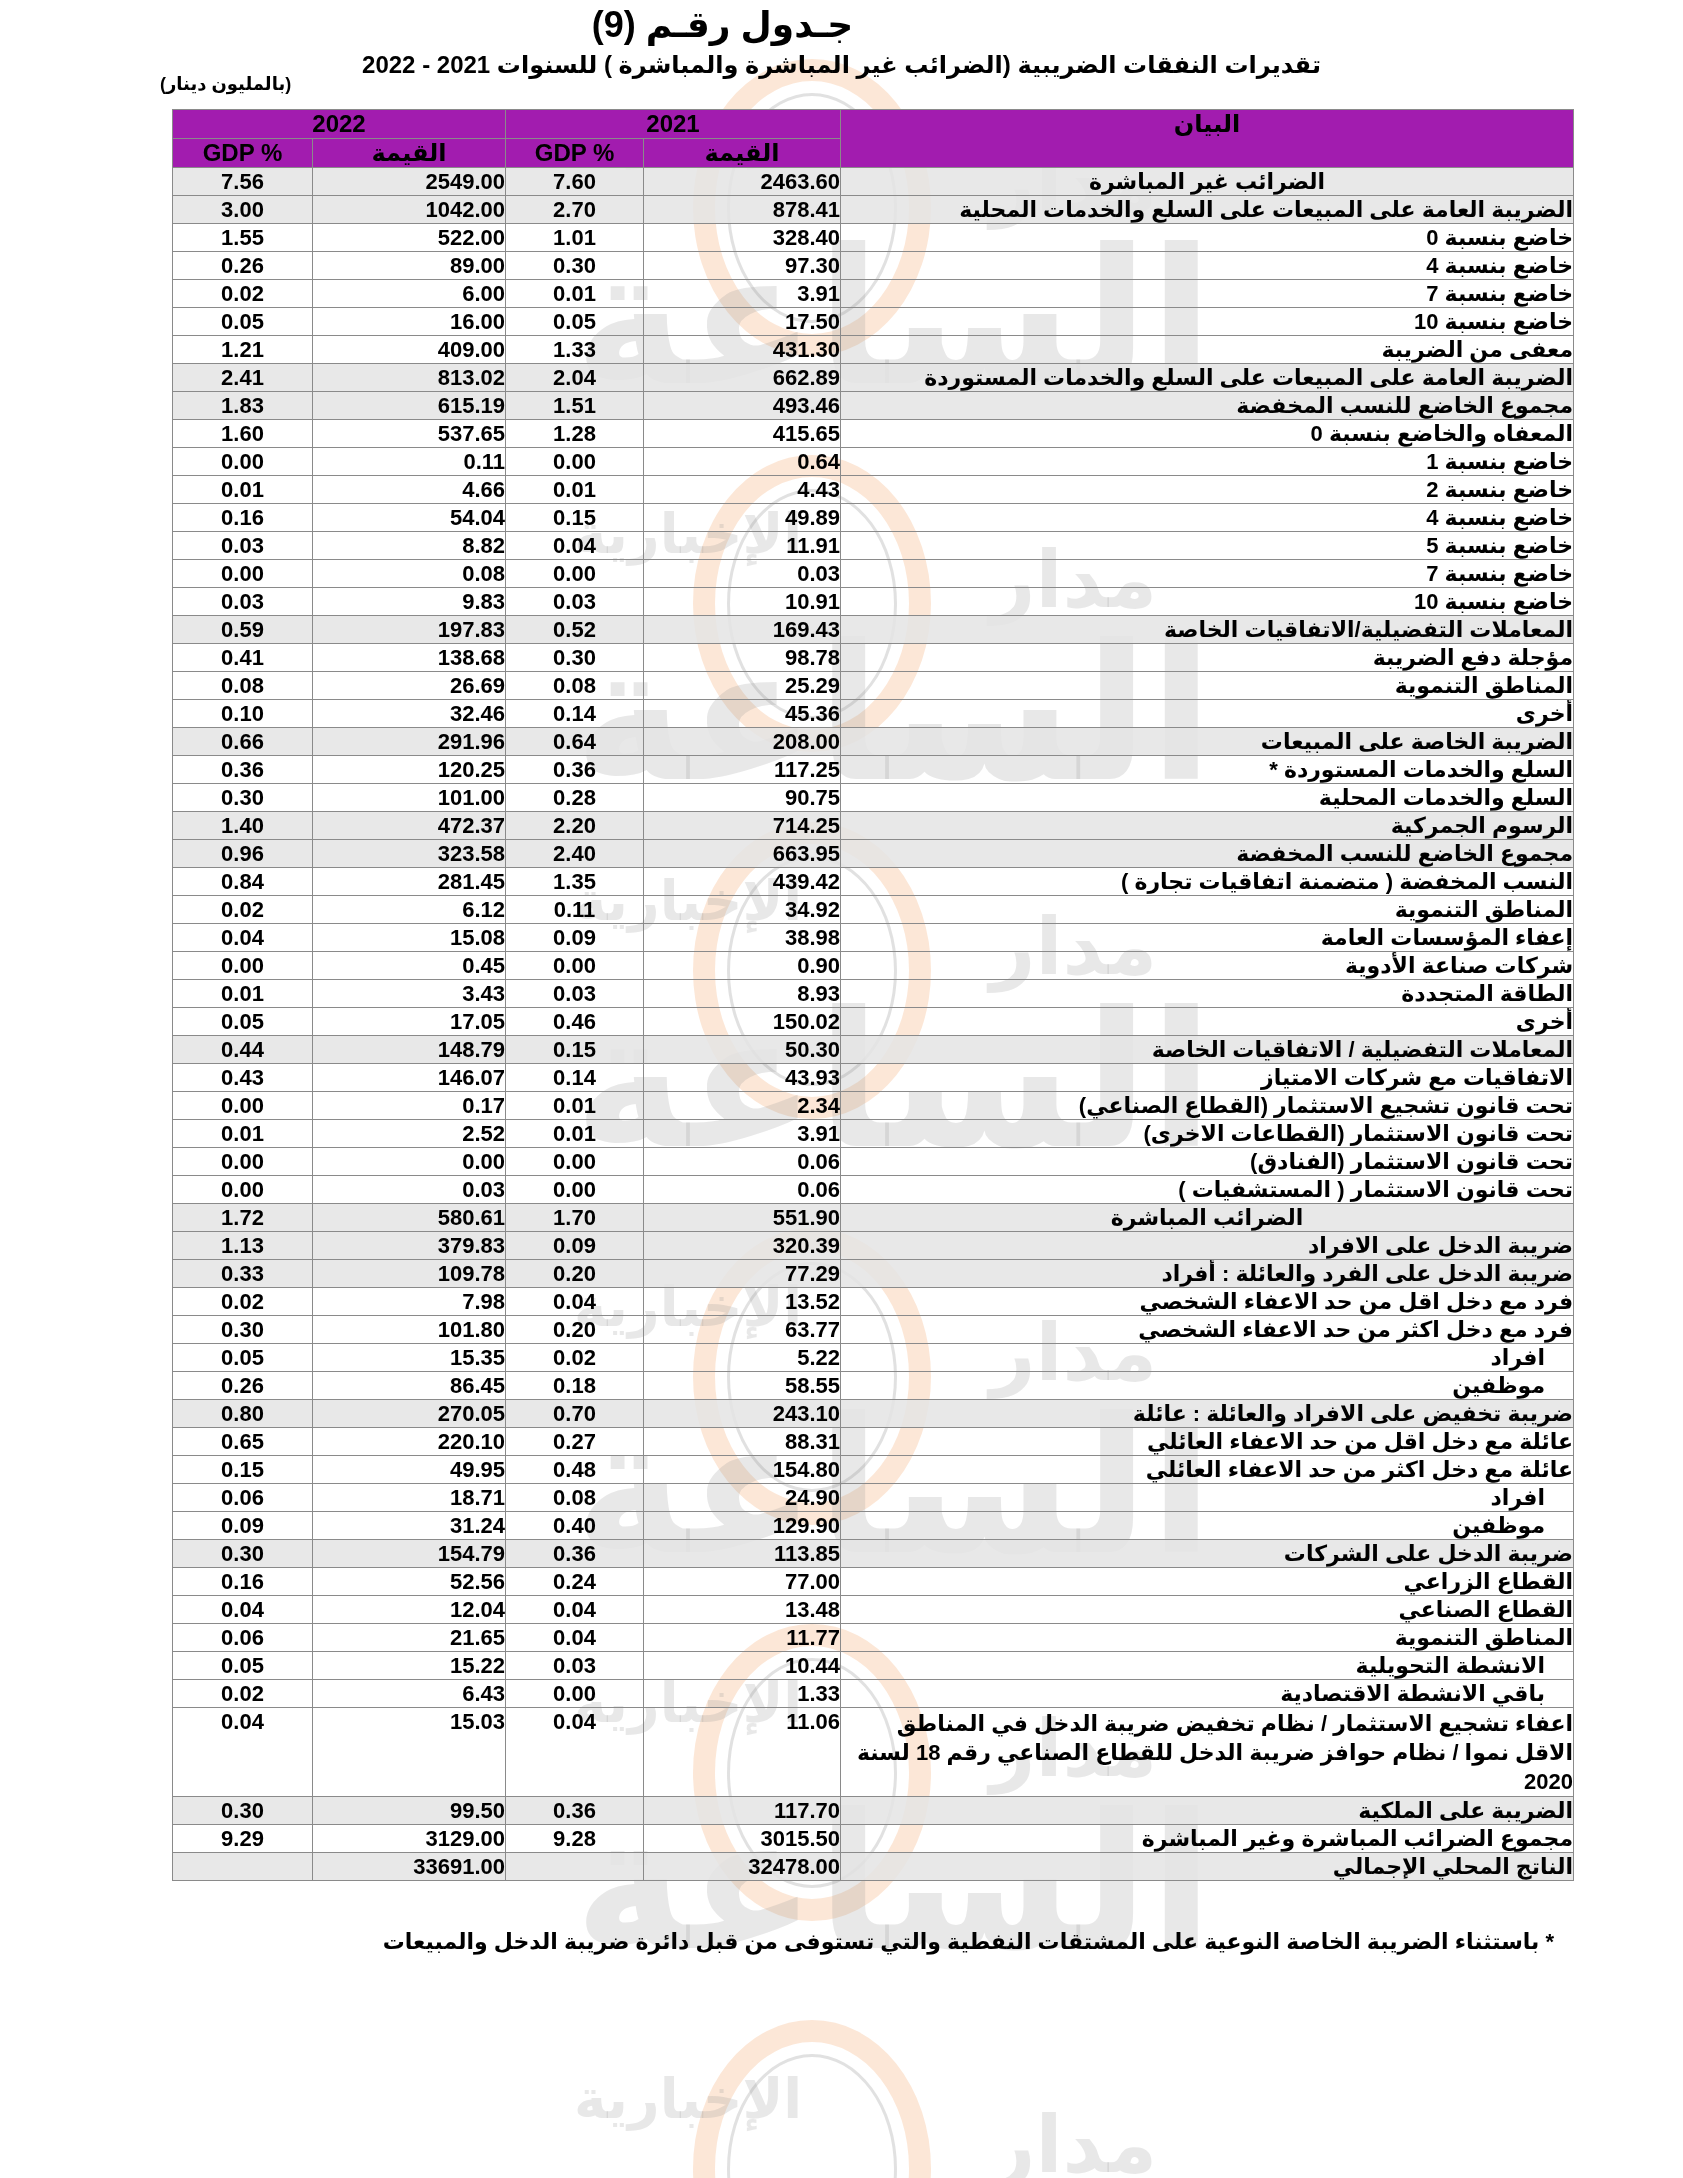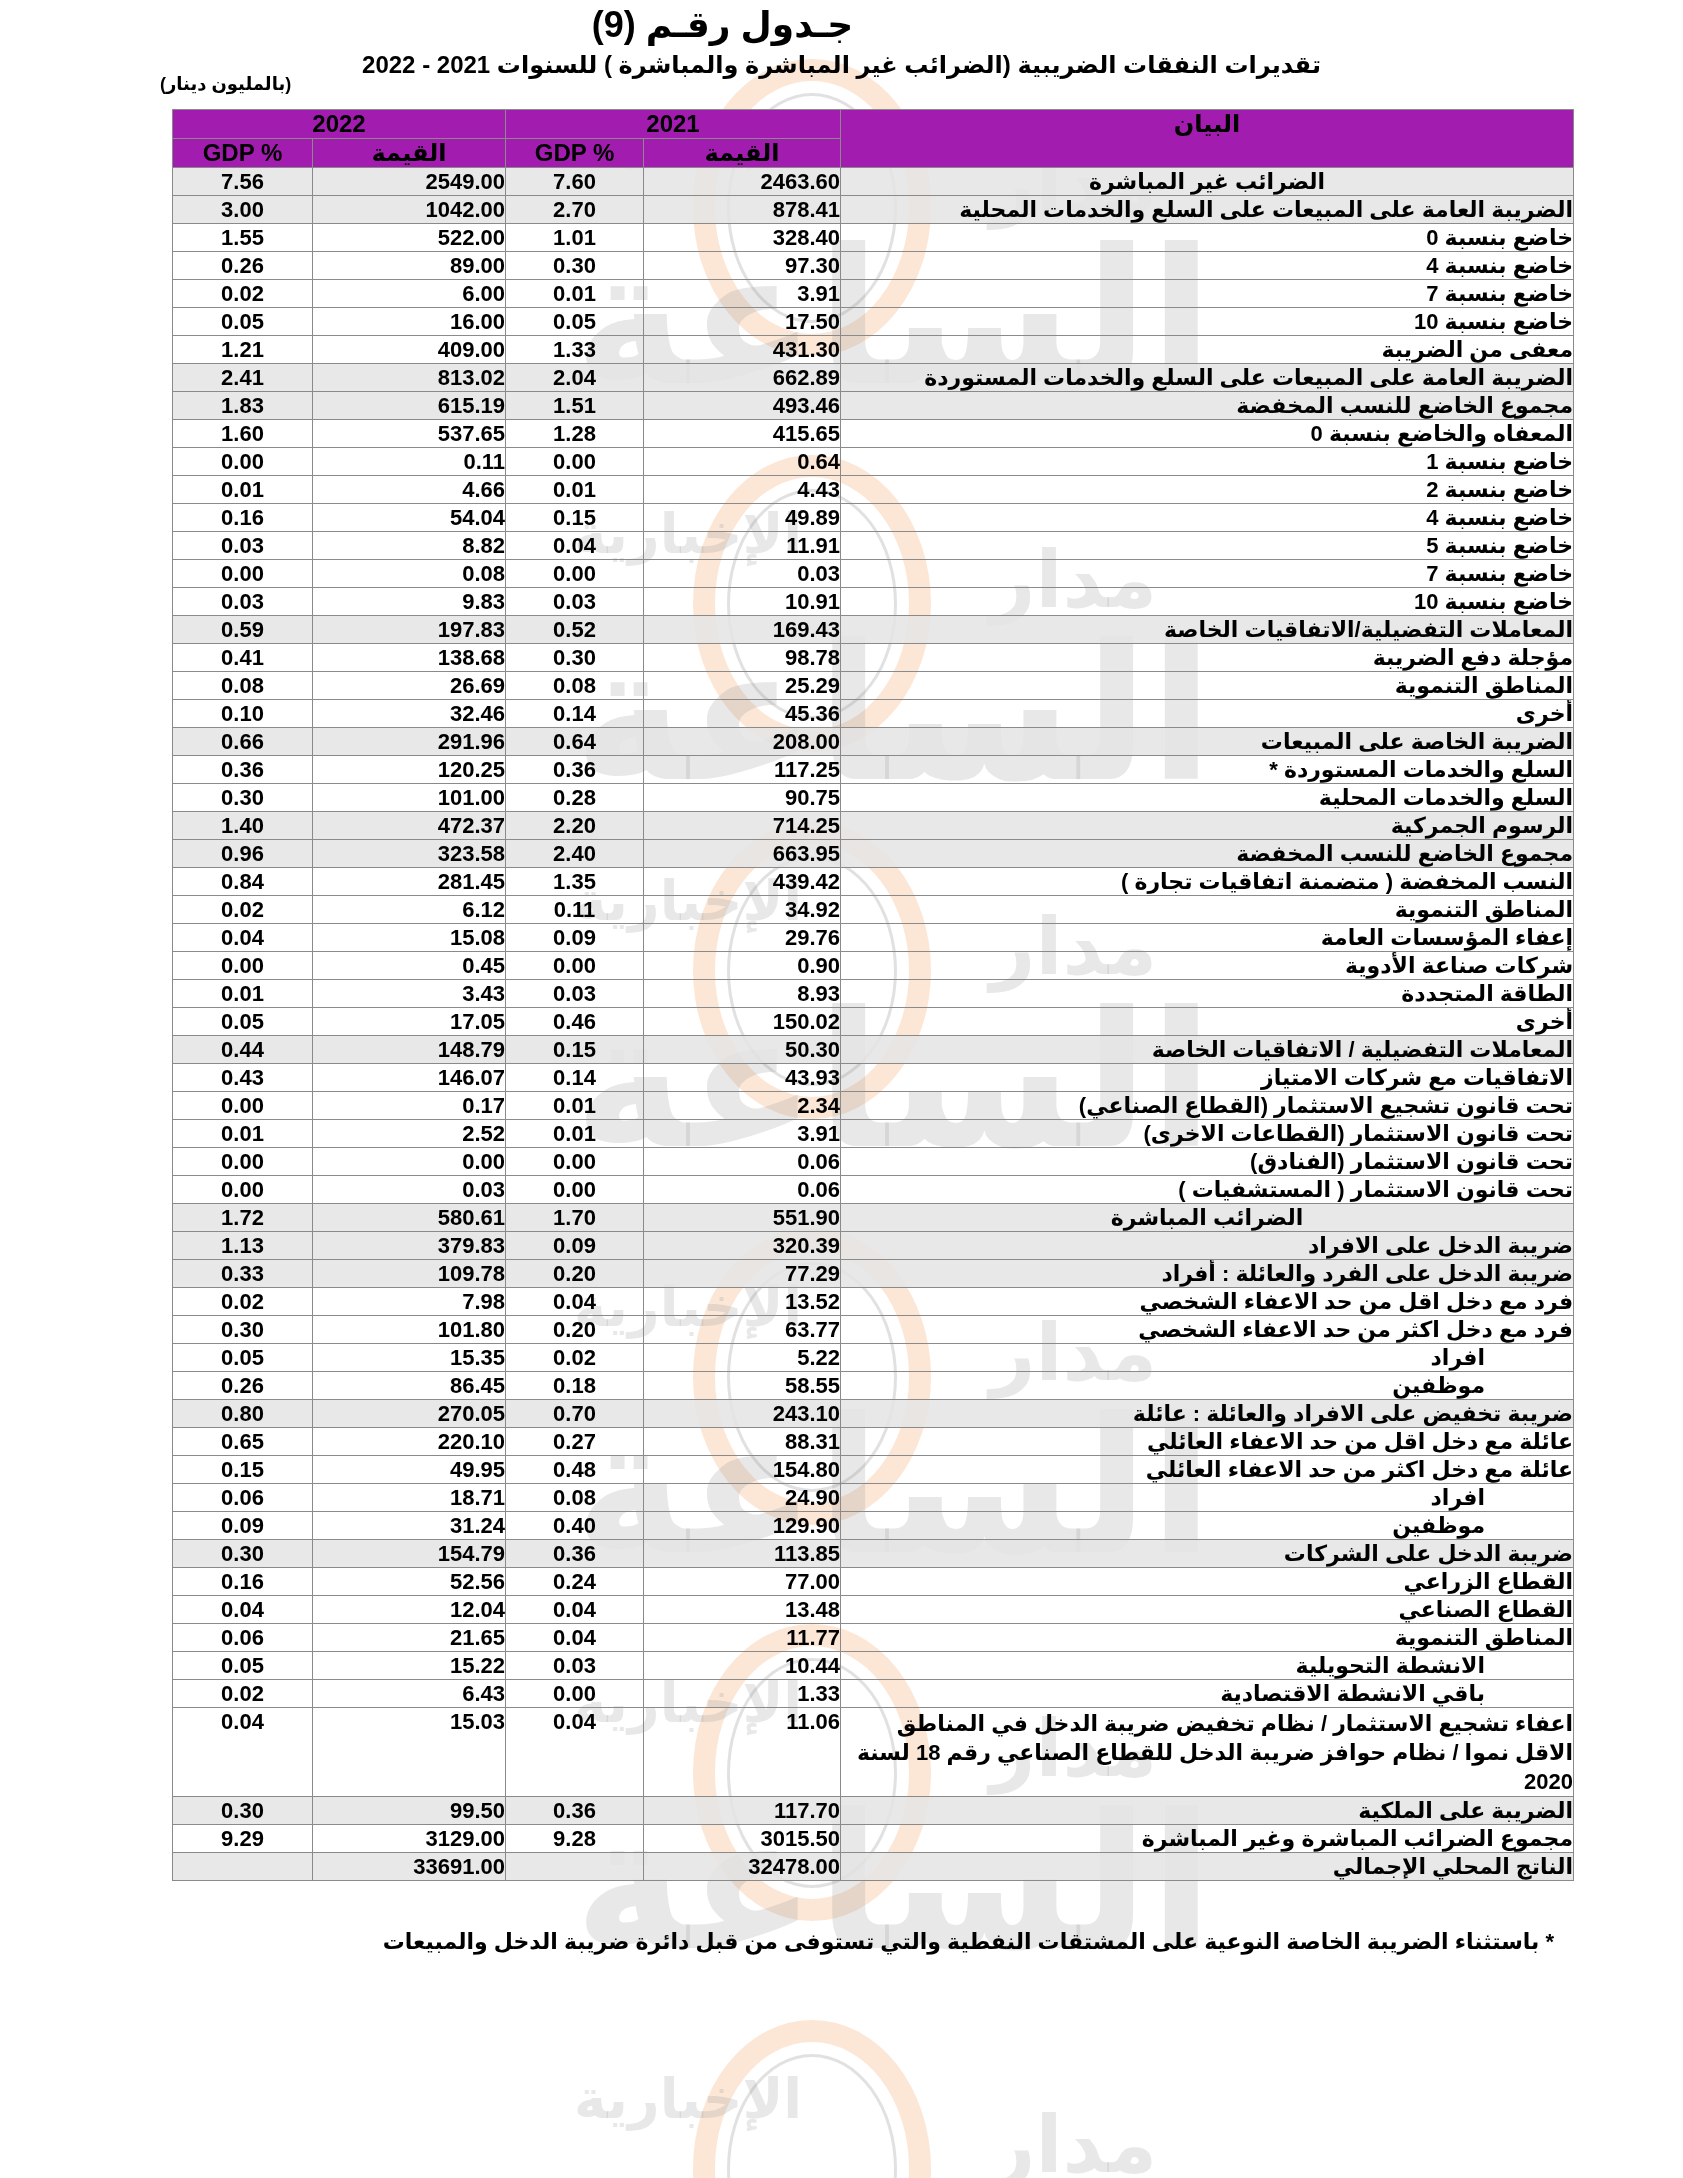--- a/index.html
+++ b/index.html
@@ -50,21 +50,21 @@
     font-size:22px; font-weight:bold; white-space:nowrap; overflow:hidden;
   }
   table.main th { background:#a21caf; font-weight:bold; text-align:center; font-size:24px; }
   th.year { height:35px; }
   th.sub { height:38px; }
   th.label-head { vertical-align:top; padding-top:4px; font-size:21px; }
   td.num { text-align:right; padding-right:6px; }
   td.gdp { text-align:center; }
   td.lbl { text-align:right; direction:rtl; padding-right:6px; font-size:21px; }
   td.lbl.center { text-align:center; padding-right:0; }
-  td.lbl.indent { padding-right:88px; }
+  td.lbl.indent { padding-right:28px; }
   td.lbl.wrap { white-space:normal; line-height:29px; }
   tr.shaded td { background:rgba(228,228,228,0.85); }
   tr.tall td { height:59px; vertical-align:top; padding-top:1px; }
   tr.tall td.lbl { vertical-align:top; }
 
   .footnote {
     position:absolute; right:129px; top:1929px; font-size:22px; font-weight:bold; direction:rtl; z-index:2;
   }
 </style>
 </head>
@@ -324,21 +324,21 @@
         <td class="gdp">0.02</td>
         <td class="num">6.12</td>
         <td class="gdp">0.11</td>
         <td class="num">34.92</td>
         <td class="lbl">المناطق التنموية</td>
       </tr>
       <tr>
         <td class="gdp">0.04</td>
         <td class="num">15.08</td>
         <td class="gdp">0.09</td>
-        <td class="num">29.76</td>
+        <td class="num">38.98</td>
         <td class="lbl">إعفاء المؤسسات العامة</td>
       </tr>
       <tr>
         <td class="gdp">0.00</td>
         <td class="num">0.45</td>
         <td class="gdp">0.00</td>
         <td class="num">0.90</td>
         <td class="lbl">شركات صناعة الأدوية</td>
       </tr>
       <tr>

